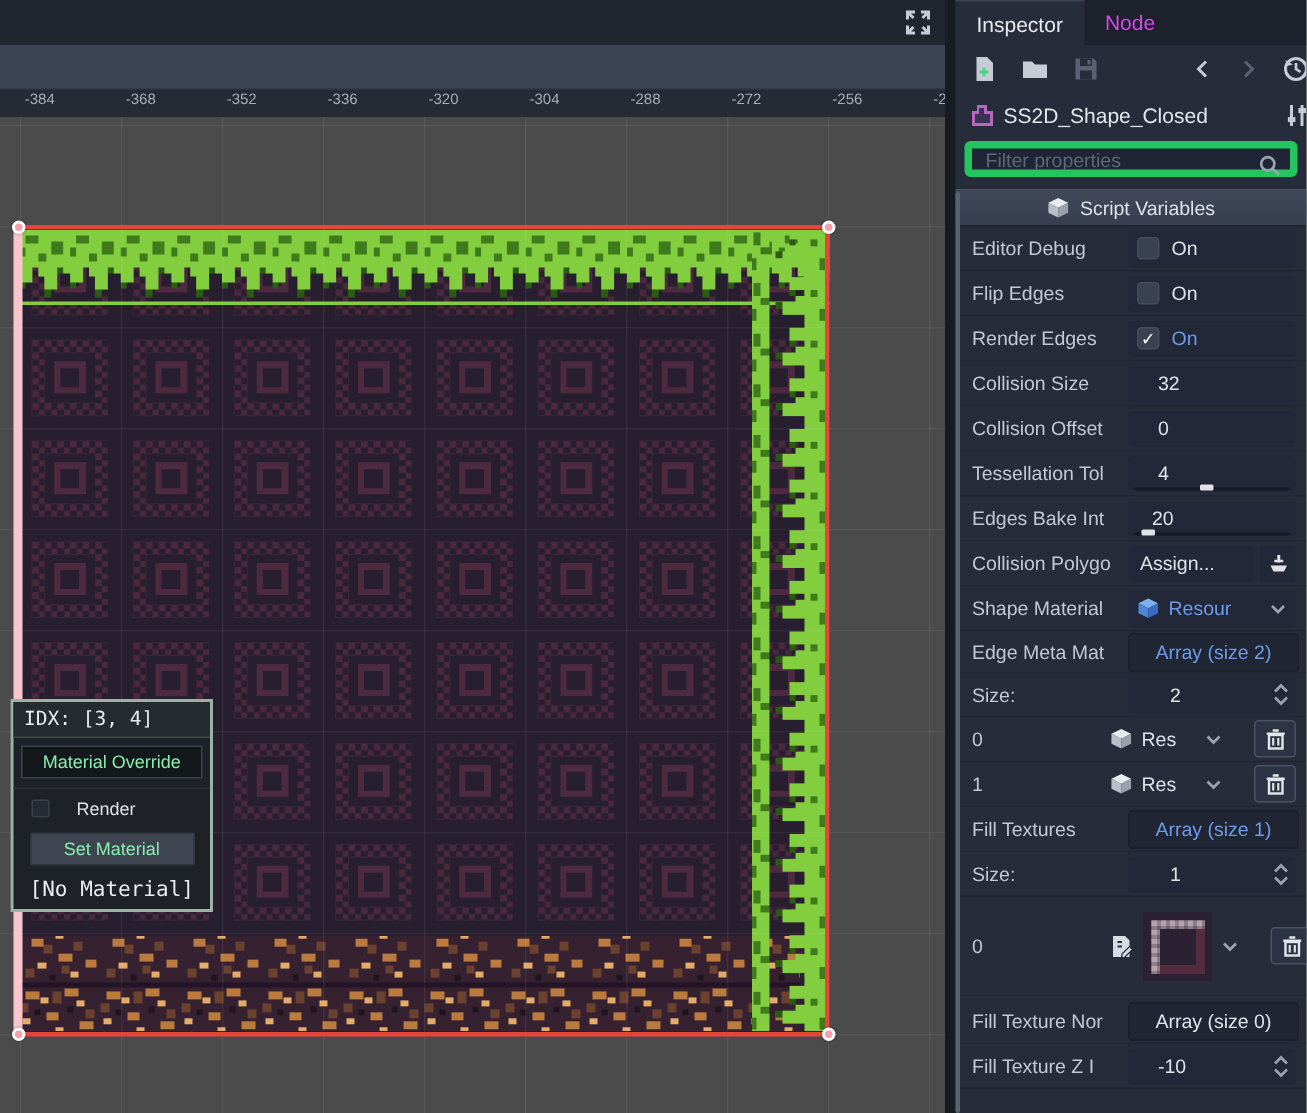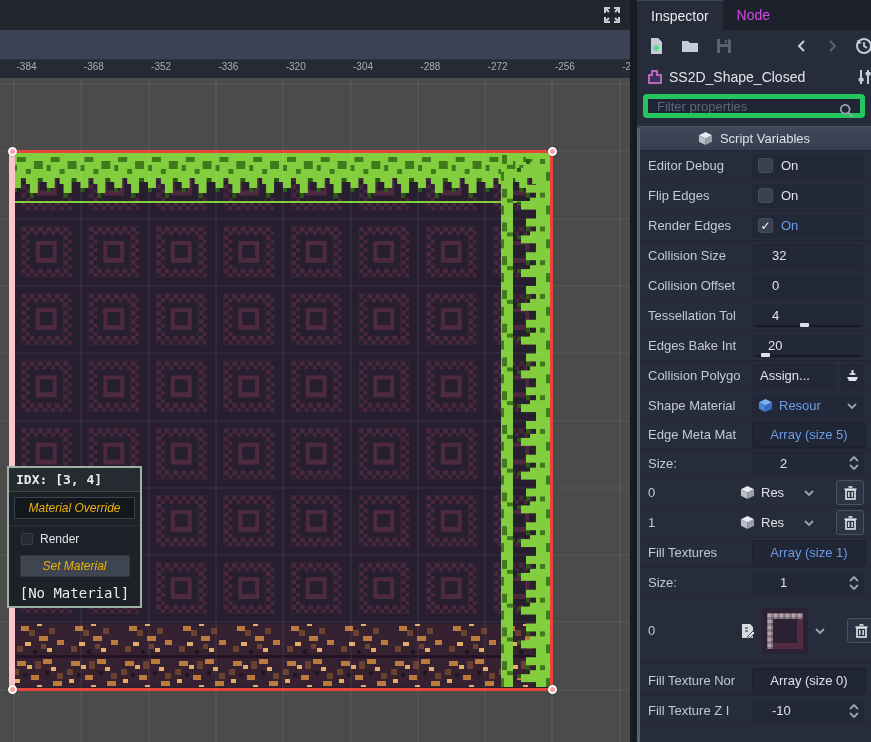--- a/index.html
+++ b/index.html
@@ -37,26 +37,26 @@
   .line.top{left:13px;top:71.5px;width:541px;height:3px;background:var(--sel-red);}
   .line.right{left:550px;top:72px;width:3px;height:540px;background:var(--sel-red);}
   .line.bottom{left:13px;top:610px;width:540px;height:3px;background:var(--sel-red);}
   .line.left-sel{left:9px;top:73px;width:6px;height:538px;background:var(--sel-pink);}
   .handle{position:absolute;width:9px;height:9px;border-radius:50%;background:var(--handle-pink);
     border:2.5px solid #fff;z-index:8;box-shadow:0 0 2px rgba(0,0,0,.4);}
 
   
   .edge-popup{position:absolute;left:7px;top:388px;width:135px;z-index:9;background:#1e2127;
     border:2px solid #9cb2a4;font-size:12px;color:#dfe3e9;}
-  .edge-popup .ptitle{font-family:"DejaVu Sans Mono",monospace;font-weight:bold;font-size:13px;
+  .edge-popup .ptitle{font-family:"DejaVu Sans Mono",monospace;font-weight:normal;font-size:13px;
     padding:4px 7px;background:#262a31;border-bottom:1px solid #434b44;color:#e9ecef;}
-  .pbtn{display:block;margin:5px auto;text-align:center;cursor:pointer;color:#eab308;font-style:italic;}
+  .pbtn{display:block;margin:5px auto;text-align:center;cursor:pointer;color:#86efac;}
   .pbtn.override{width:121px;background:#14171c;border:1px solid #3c434e;padding:3px 0;}
   .pbtn.setmat{width:110px;background:#3e4450;border:1px solid #30363f;padding:3px 0;border-radius:1px;}
-  .prender{display:flex;align-items:center;gap:7px;padding:6px 12px 4px 12px;border-top:1px solid #2a2f37;margin-top:6px;}
+  .prender{display:flex;align-items:center;gap:18px;padding:6px 12px 4px 12px;border-top:1px solid #2a2f37;margin-top:6px;}
   .prender .pchk{width:12px;height:12px;background:#262b33;border:1px solid #3a4048;border-radius:2px;}
   .pnomat{font-family:"DejaVu Sans Mono",monospace;font-size:14px;text-align:center;padding:3px 0 5px 0;color:#e9ecef;}
 
   
   .splitter{position:absolute;left:630px;top:0;width:7px;height:742px;background:#171b22;}
 
   
   .dock{position:absolute;left:637px;top:0;width:234px;height:742px;background:var(--panel-bg);font-size:13px;}
   .scroll-grabber{position:absolute;left:0;top:128px;bottom:0;width:3px;background:#5a6170;border-radius:2px;z-index:3;}
 
@@ -401,21 +401,21 @@
         <span class="res-text">Resour</span>
         <svg class="chev" viewBox="0 0 12 12">
           <path d="M2 4 L6 8 L10 4" fill="none" stroke="currentColor" stroke-width="1.8"></path>
         </svg>
       </div>
     </div>
 
     <div class="prow" style="height:28px">
       <span class="plabel">Edge Meta Mat</span>
       <div class="arr-btn">
-        <span>Array (size 5)</span>
+        <span>Array (size 2)</span>
       </div>
     </div>
     <div class="prow" style="height:29px">
       <span class="plabel">Size:</span>
       <div class="pval">
         <span style="margin-left:22px">2</span>
         <svg class="updown" viewBox="0 0 12 16">
           <path d="M2 6 L6 2 L10 6" fill="none" stroke="currentColor" stroke-width="1.8"></path>
           <path d="M2 10 L6 14 L10 10" fill="none" stroke="currentColor" stroke-width="1.8"></path>
         </svg>

